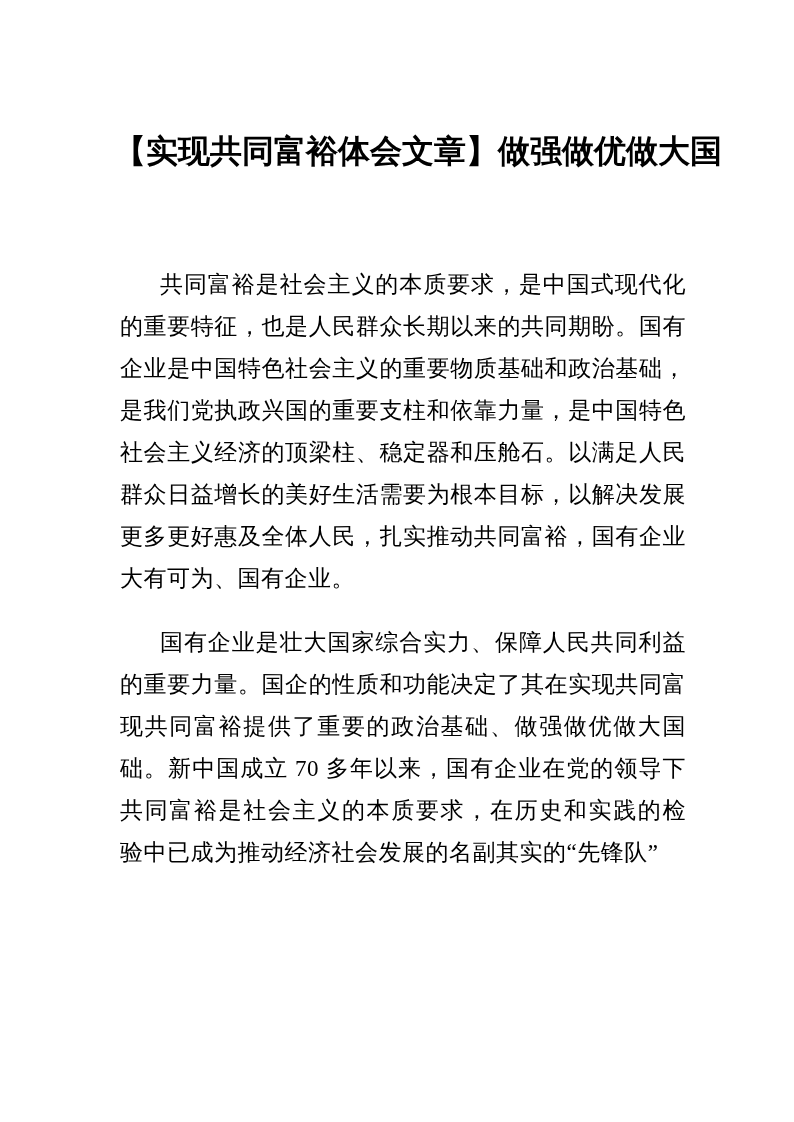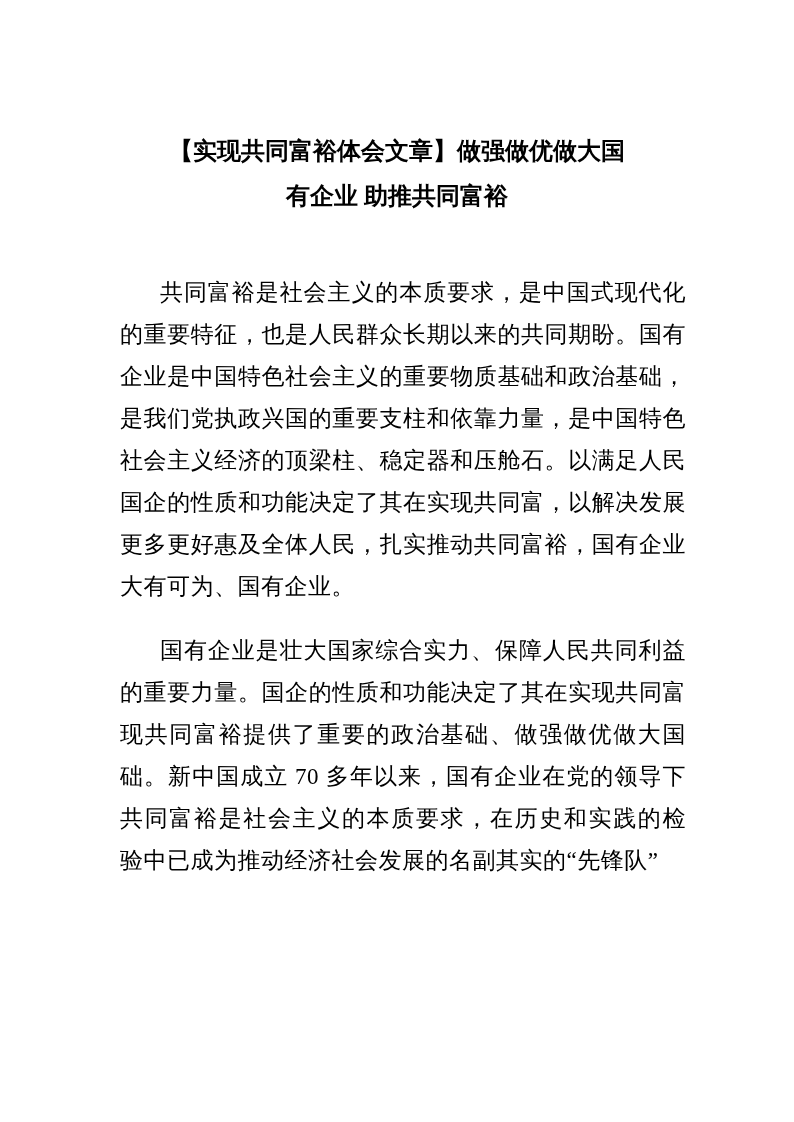--- a/index.html
+++ b/index.html
@@ -14,33 +14,33 @@
     background: #ffffff;
     overflow: hidden;
   }
   .title-block {
     position: absolute;
     left: 114px;
     top: 129px;
     width: 566px;
     text-align: center;
     color: #000000;
-    font-family: Liberation Serif, serif;
+    font-family: Liberation Sans, sans-serif;
     font-weight: 700;
-    font-size: 24px;
+    font-size: 32px;
     line-height: 45px;
     letter-spacing: 0;
   }
   .title-line {
     white-space: nowrap;
   }
   .body-block {
     position: absolute;
     left: 120px;
-    top: 272px;
+    top: 264px;
     width: 566px;
     color: #000000;
     font-family: "Liberation Serif", serif;
     font-size: 23px;
     line-height: 42px;
   }
   .para + .para {
     margin-top: 22px; 
   }
   .text-line {
@@ -56,30 +56,29 @@
   .text-line.last {
     text-align-last: left;
   }
 </style>
 </head>
 <body>
 
 <div class="page">
   <div class="title-block">
       <div class="title-line">【实现共同富裕体会文章】做强做优做大国</div>
-      <div class="title-line">有企业 助推共同富裕</div>
     </div>
   <div class="body-block">
       <div class="para">
         <div class="text-line first">共同富裕是社会主义的本质要求，是中国式现代化</div>
         <div class="text-line">的重要特征，也是人民群众长期以来的共同期盼。国有</div>
         <div class="text-line">企业是中国特色社会主义的重要物质基础和政治基础，</div>
         <div class="text-line">是我们党执政兴国的重要支柱和依靠力量，是中国特色</div>
         <div class="text-line">社会主义经济的顶梁柱、稳定器和压舱石。以满足人民</div>
-        <div class="text-line">国企的性质和功能决定了其在实现共同富，以解决发展</div>
+        <div class="text-line">群众日益增长的美好生活需要为根本目标，以解决发展</div>
         <div class="text-line">更多更好惠及全体人民，扎实推动共同富裕，国有企业</div>
         <div class="text-line last">大有可为、国有企业。</div>
       </div>
       <div class="para">
         <div class="text-line first">国有企业是壮大国家综合实力、保障人民共同利益</div>
         <div class="text-line">的重要力量。国企的性质和功能决定了其在实现共同富</div>
         <div class="text-line">现共同富裕提供了重要的政治基础、做强做优做大国</div>
         <div class="text-line">础。新中国成立 70 多年以来，国有企业在党的领导下为</div>
         <div class="text-line">共同富裕是社会主义的本质要求，在历史和实践的检</div>
         <div class="text-line last">验中已成为推动经济社会发展的名副其实的“先锋队”</div>

